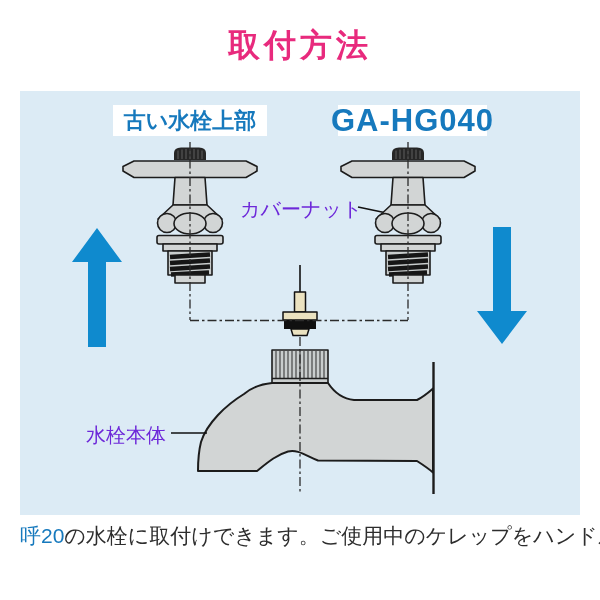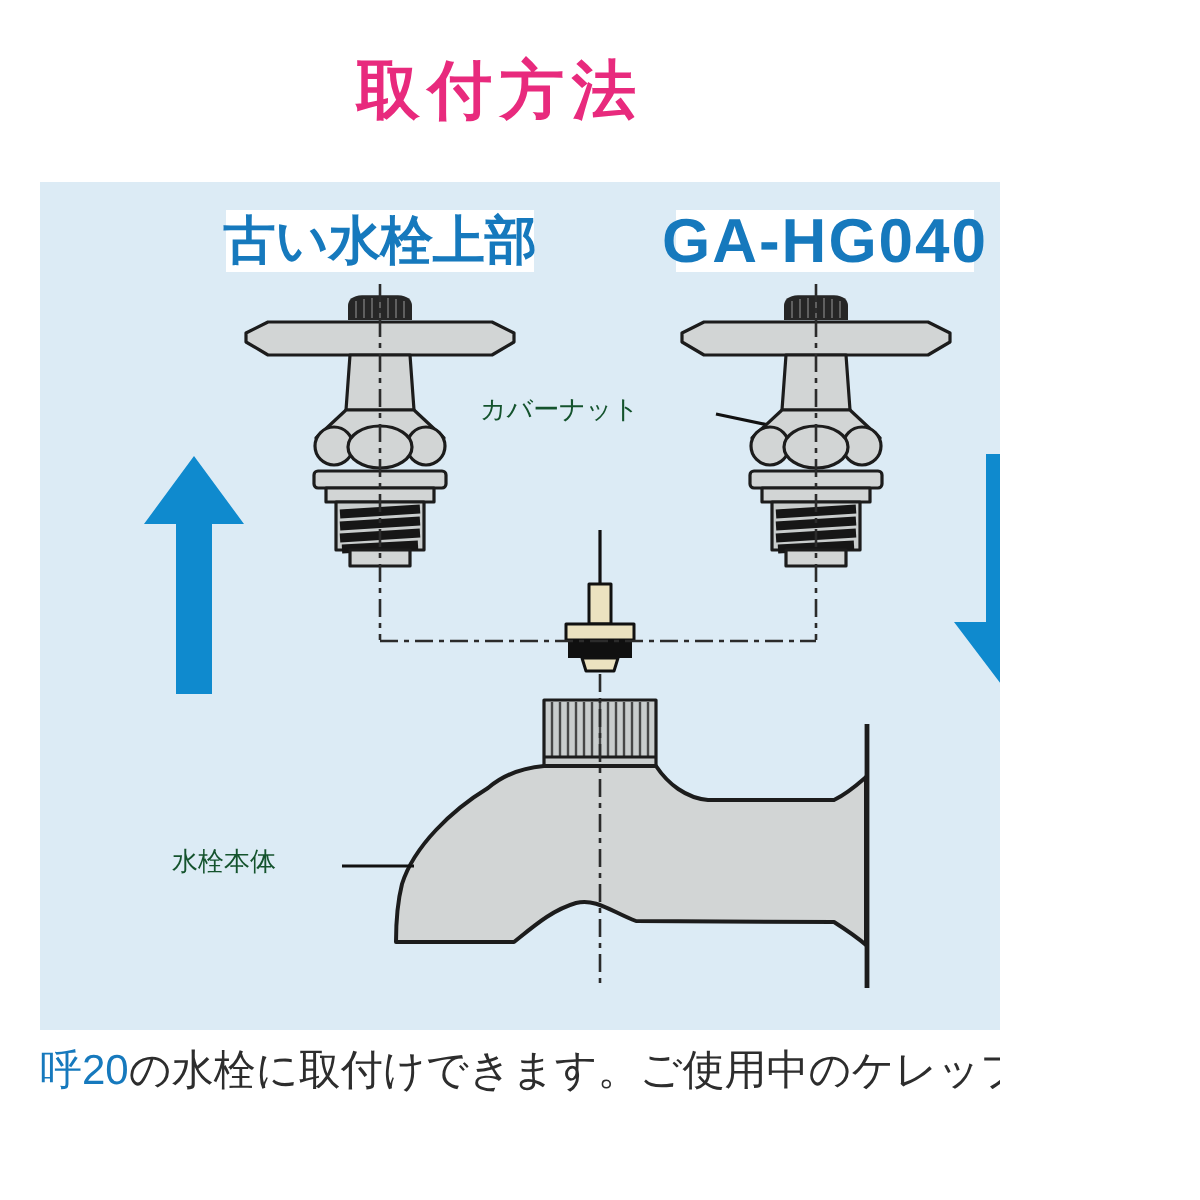--- a/index.html
+++ b/index.html
@@ -1,30 +1,30 @@
 <!DOCTYPE html>
 <html style="--pink: #e82a7d; --blue: #1679bd; --arrow_blue: #0f8ace; --panel_bg: #dcebf5; --metal: #d2d5d5; --metal_dark: #c9cdcd; --outline: #1c1c1c; --kerep_beige: #ebe2c0; --cap_dark: #262626;"><head>
 <meta charset="utf-8">
 <style>
   :root{
     --pink:#e82a7d; --blue:#1679bd; --arrow_blue:#0f8ace; --panel_bg:#dcebf5;
     --metal:#d2d5d5; --metal_dark:#c9cdcd; --outline:#1c1c1c; --kerep_beige:#ebe2c0; --cap_dark:#262626;
   }
   html,body{margin:0;padding:0}
   body{width:600px;height:600px;background:#fff;font-family:"Liberation Sans","DejaVu Sans",sans-serif}
-  .page{position:relative;width:500px;height:600px;background:#fff;overflow:hidden}
+  .page{position:relative;width:600px;height:600px;background:#fff;overflow:hidden}
   .title{position:absolute;top:24px;left:0;width:100%;text-align:center;
          font-size:32px;font-weight:bold;letter-spacing:4px;color:var(--pink)}
   .panel{position:absolute;left:20px;top:91px;width:560px;height:424px;background:var(--panel_bg)}
   svg.diagram{position:absolute;left:20px;top:91px;width:560px;height:424px;display:block}
   .tag{position:absolute;background:#ffffff;color:var(--blue);font-weight:bold;
        display:flex;align-items:center;justify-content:center;white-space:nowrap}
-  .tag1{left:113px;top:105px;width:154px;height:31px;font-size:26px}
+  .tag1{left:113px;top:105px;width:154px;height:31px;font-size:22px}
   .tag2{left:338px;top:105px;width:149px;height:31px;font-size:31px;letter-spacing:1px}
-  .plabel{position:absolute;color:#14532d;font-size:13px;font-weight:500;white-space:nowrap}
+  .plabel{position:absolute;color:#6d28d9;font-size:20px;font-weight:500;white-space:nowrap}
   .lbl-covernut{left:240px;top:196px}
   .lbl-kerep{left:261px;top:242px}
   .lbl-body{left:86px;top:422px}
   .note{position:absolute;left:20px;top:521px;width:572px;font-size:21px;line-height:30px;
         color:#2d2d2d;font-weight:500}
   .note .line{white-space:nowrap}
   .note .hl{color:var(--blue);font-weight:normal}
   
   .metal{fill:var(--metal);stroke:var(--outline);stroke-width:1.6;stroke-linejoin:round}
   .metal2{fill:var(--metal_dark);stroke:var(--outline);stroke-width:1.6;stroke-linejoin:round}

